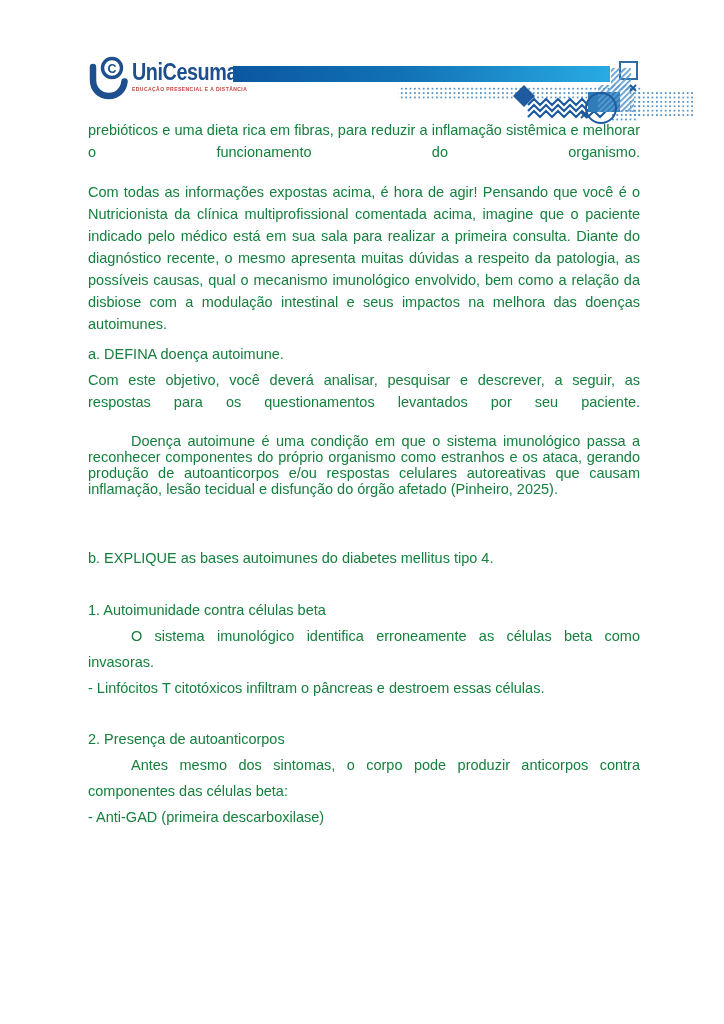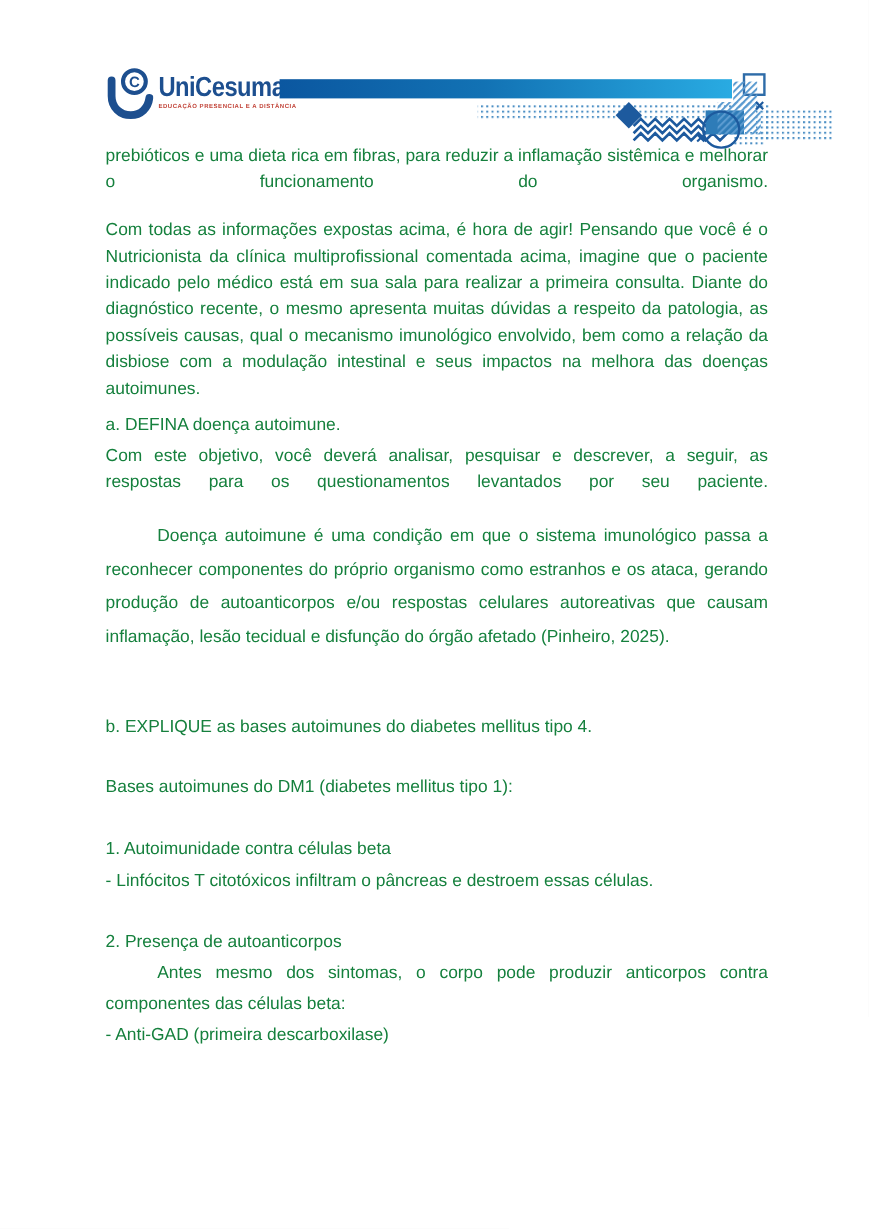--- a/index.html
+++ b/index.html
@@ -64,21 +64,21 @@
   .doc{
     position:absolute;
     left:88px; top:119px;
     width:552px;
     color:var(--txt);
   }
   .blk{margin:0; font-size:14.5px;}
   .body-j{line-height:22px; text-align:justify;}
   .justify-all{text-align-last:justify;}
   .label{line-height:22px; text-align:left;}
-  .answer{line-height:28px; text-align:justify; text-indent:43px;}
+  .answer{line-height:16px; text-align:justify; text-indent:43px;}
   .block{line-height:26px; text-align:left;}
   .block-indent{line-height:26px; text-align:justify; text-indent:43px;}
 </style>
 </head>
 <body>
 
 <div class="page">
 
   <header>
     <div class="logo">
@@ -135,21 +135,21 @@
     </svg>
   </header>
 
   <main class="doc" style="color: #15803d;">
       <p class="blk body-j justify-all" style="margin-top: 0px;">prebióticos e uma dieta rica em fibras, para reduzir a inflamação sistêmica e melhorar o funcionamento do organismo.</p>
       <p class="blk body-j" style="margin-top: 18px;">Com todas as informações expostas acima, é hora de agir! Pensando que você é o Nutricionista da clínica multiprofissional comentada acima, imagine que o paciente indicado pelo médico está em sua sala para realizar a primeira consulta. Diante do diagnóstico recente, o mesmo apresenta muitas dúvidas a respeito da patologia, as possíveis causas, qual o mecanismo imunológico envolvido, bem como a relação da disbiose com a modulação intestinal e seus impactos na melhora das doenças autoimunes.</p>
       <p class="blk label" style="margin-top: 8px;">a. DEFINA doença autoimune.</p>
       <p class="blk body-j justify-all" style="margin-top: 4px;">Com este objetivo, você deverá analisar, pesquisar e descrever, a seguir, as respostas para os questionamentos levantados por seu paciente.</p>
       <p class="blk answer" style="margin-top: 20px;">Doença autoimune é uma condição em que o sistema imunológico passa a reconhecer componentes do próprio organismo como estranhos e os ataca, gerando produção de autoanticorpos e/ou respostas celulares autoreativas que causam inflamação, lesão tecidual e disfunção do órgão afetado (Pinheiro, 2025).</p>
       <p class="blk label" style="margin-top: 50px;">b. EXPLIQUE as bases autoimunes do diabetes mellitus tipo 4.</p>
-      <p class="blk label" style="margin-top: 28px;">Bases autoimunes do DM1 (diabetes mellitus tipo 1):</p>
       <p class="blk block" style="margin-top: 28px;">1. Autoimunidade contra células beta</p>
+      <p class="blk block-indent" style="margin-top: 0px;">O sistema imunológico identifica erroneamente as células beta como invasoras.</p>
       <p class="blk block" style="margin-top: 0px;">- Linfócitos T citotóxicos infiltram o pâncreas e destroem essas células.</p>
       <p class="blk block" style="margin-top: 25px;">2. Presença de autoanticorpos</p>
       <p class="blk block-indent" style="margin-top: 0px;">Antes mesmo dos sintomas, o corpo pode produzir anticorpos contra componentes das células beta:</p>
       <p class="blk block" style="margin-top: 0px;">- Anti-GAD (primeira descarboxilase)</p>
     </main>
 
 </div>
 
 </body></html>

